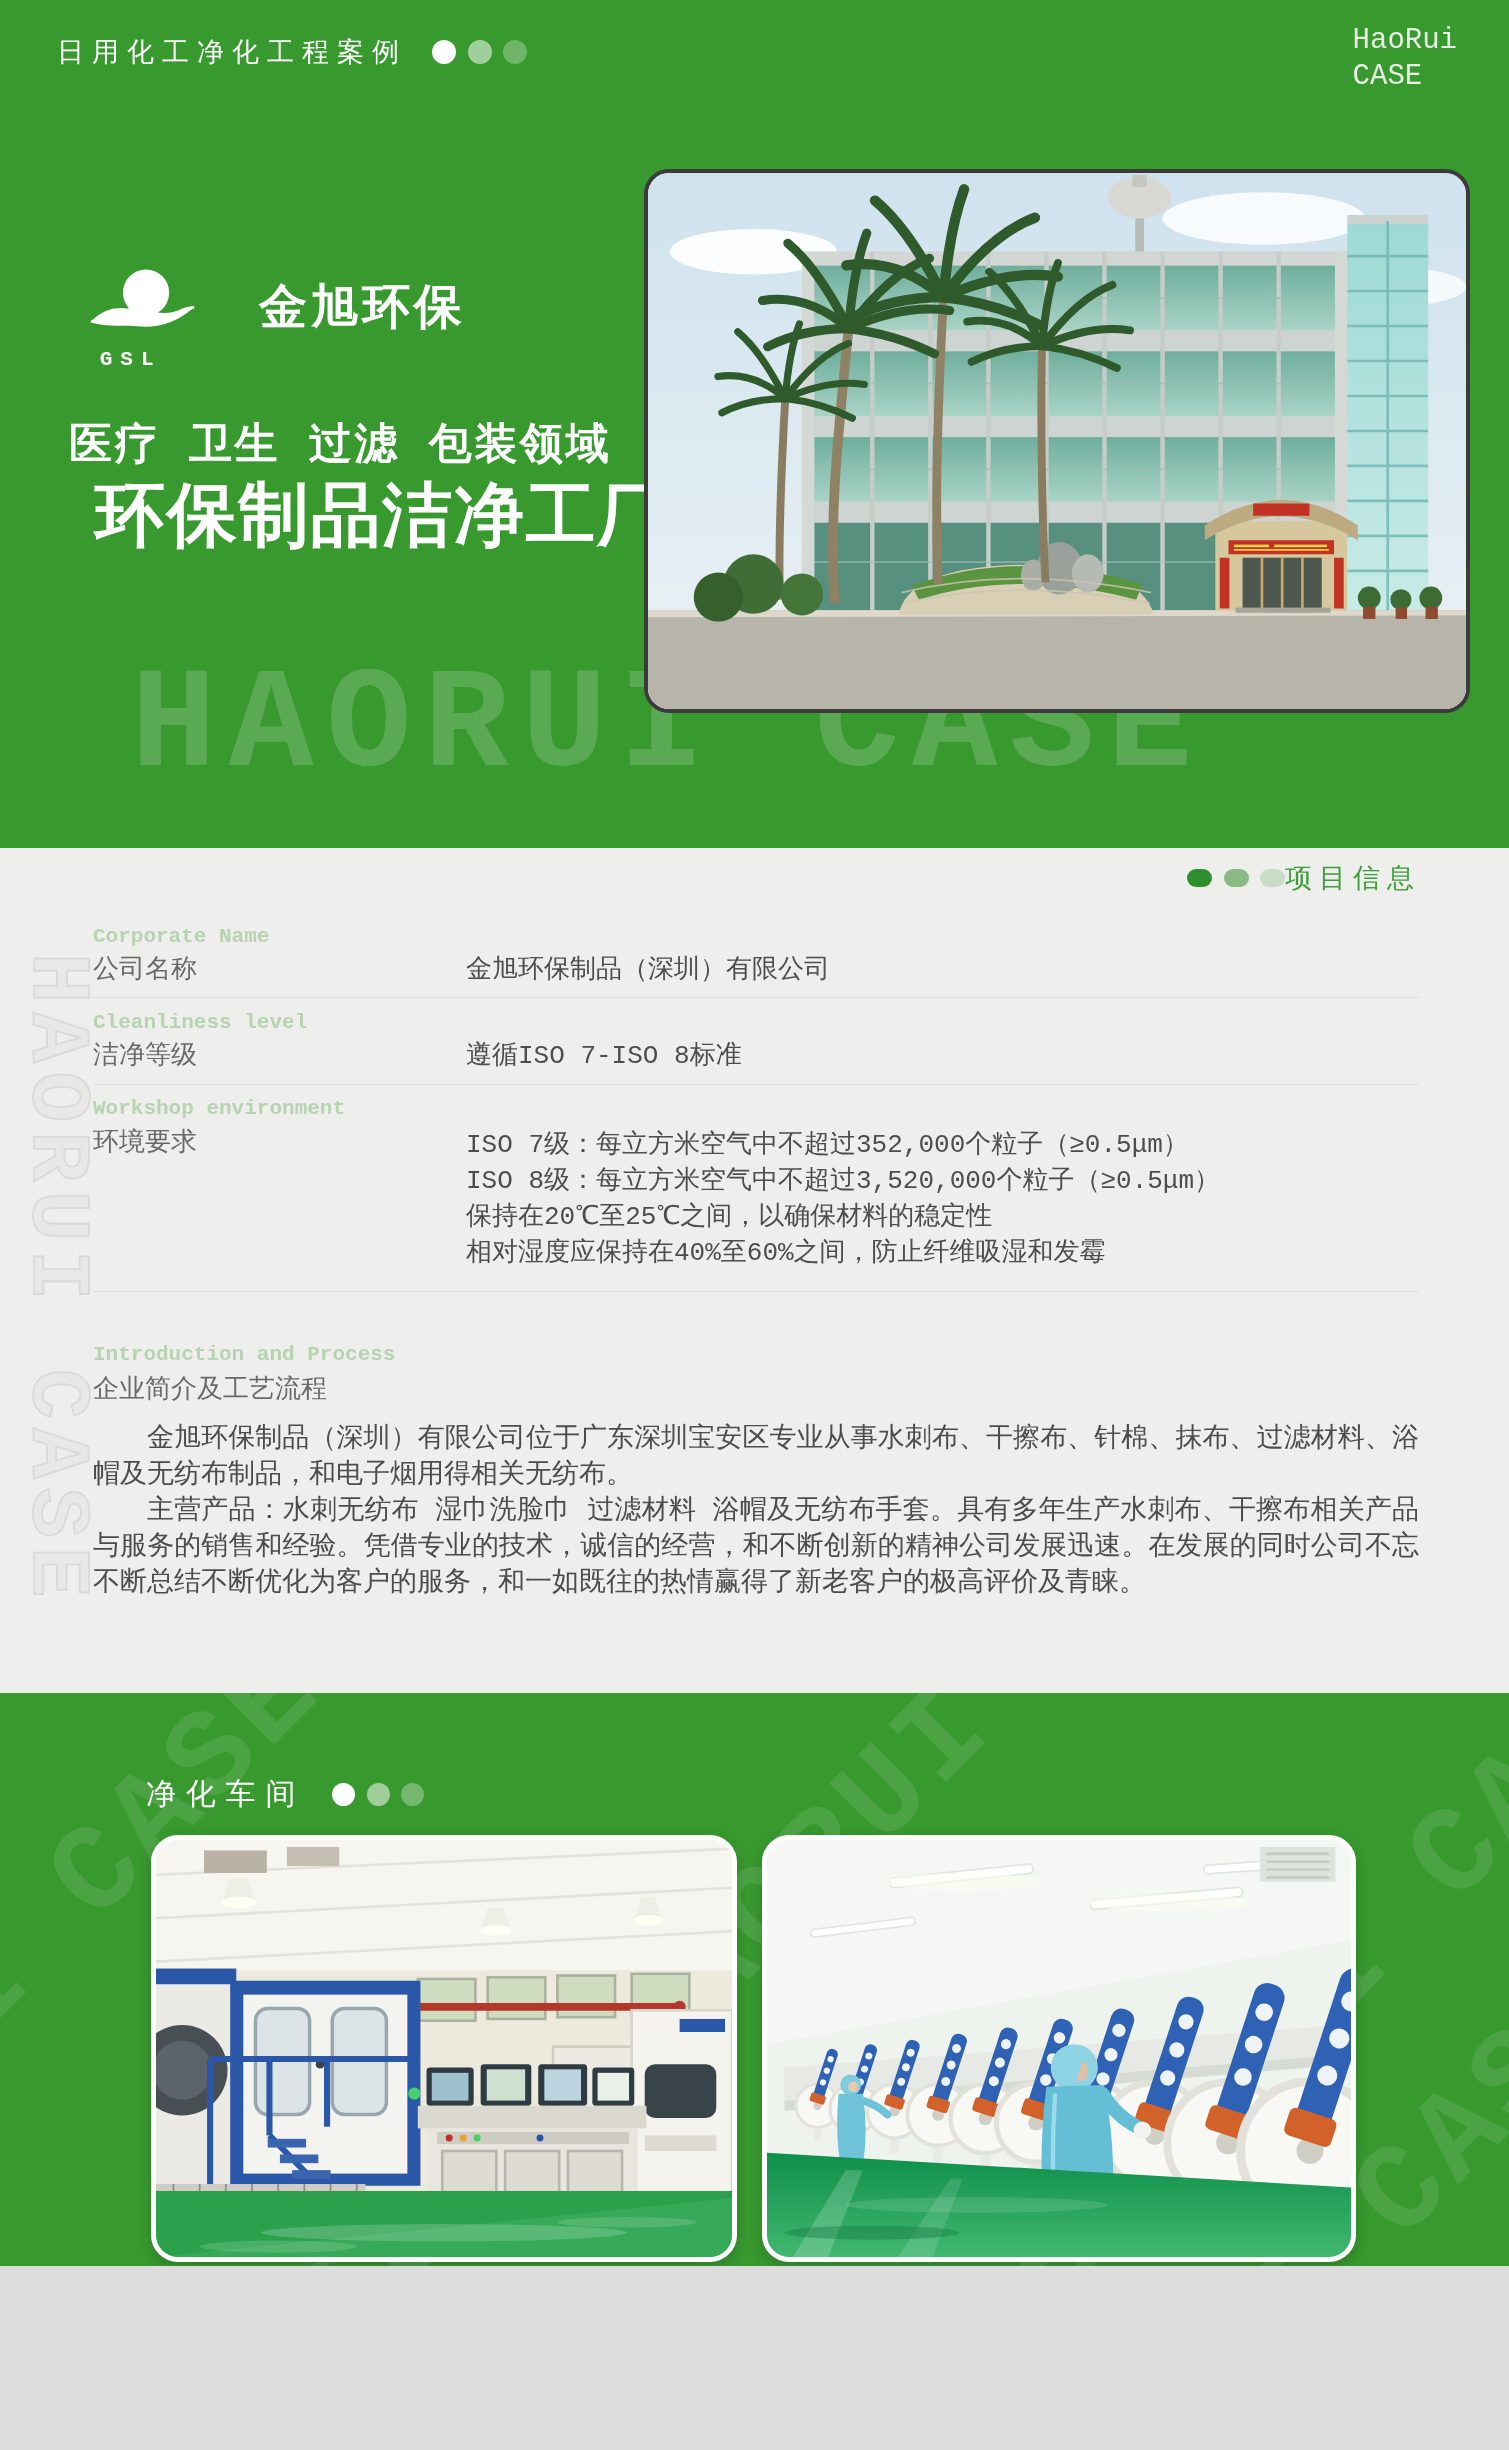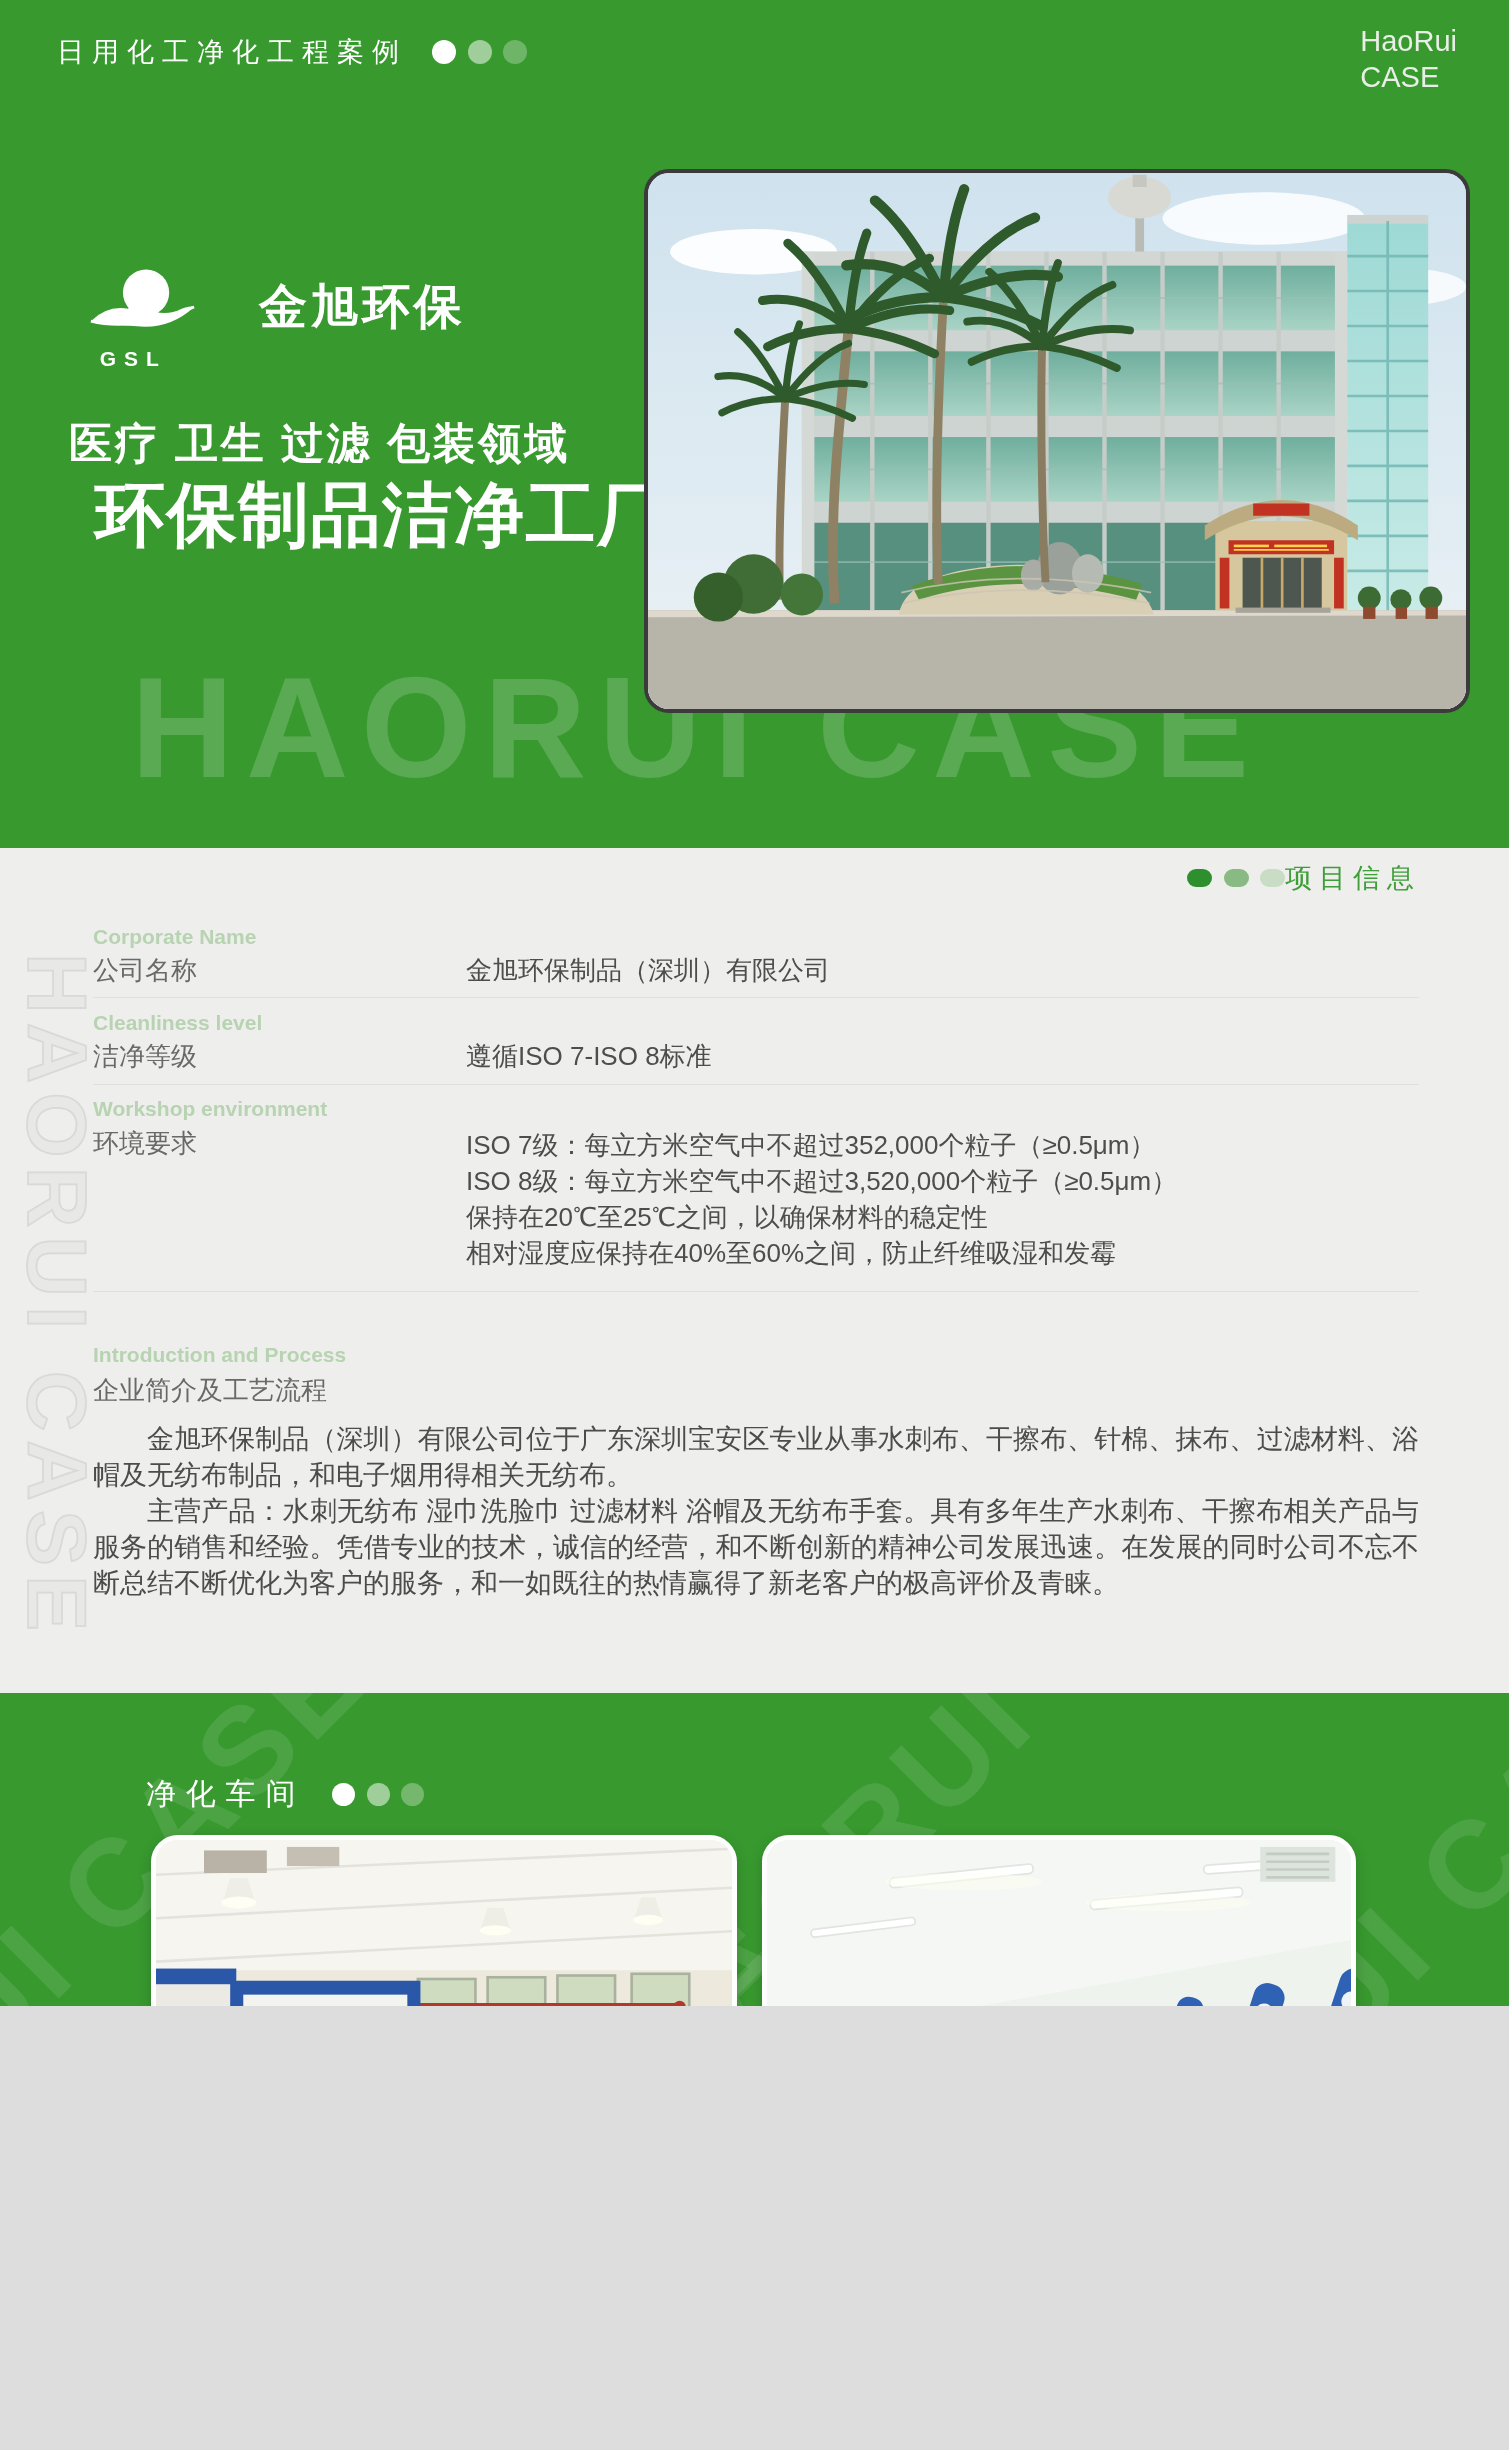--- a/index.html
+++ b/index.html
@@ -1,19 +1,19 @@
 <!DOCTYPE html>
 <html style="font-size:14px"><head>
 <meta charset="utf-8">
 <style>
   * { margin:0; padding:0; box-sizing:border-box; }
   html,body { background:#dddddd; }
   .page {
-    position:relative; width:1510px; height:2006px; overflow:hidden;
-    font-family:Liberation Sans, sans-serif; background:#eeeeec;
+    position:relative; width:1510px; height:2266px; overflow:hidden;
+    font-family:Liberation Mono, monospace; background:#eeeeec;
   }
   
   .hero { position:absolute; left:0; top:0; width:1510px; height:848px; background:#38992f; overflow:hidden; }
   .hero-top { position:absolute; left:57px; right:53px; top:23px; display:flex; justify-content:space-between; align-items:flex-start; }
   .hero-top-left { display:flex; align-items:center; gap:25px; margin-top:10.7px; }
   .hero-top-title { color:#ffffff; font-size:27px; letter-spacing:8px; font-weight:500; white-space:nowrap; }
   .dots { display:flex; align-items:center; gap:11.5px; }
   .dot { display:inline-block; width:24px; height:24px; border-radius:50%; }
   .hero .d1 { background:#ffffff; }
   .hero .d2 { background:rgba(255,255,255,0.52); }

